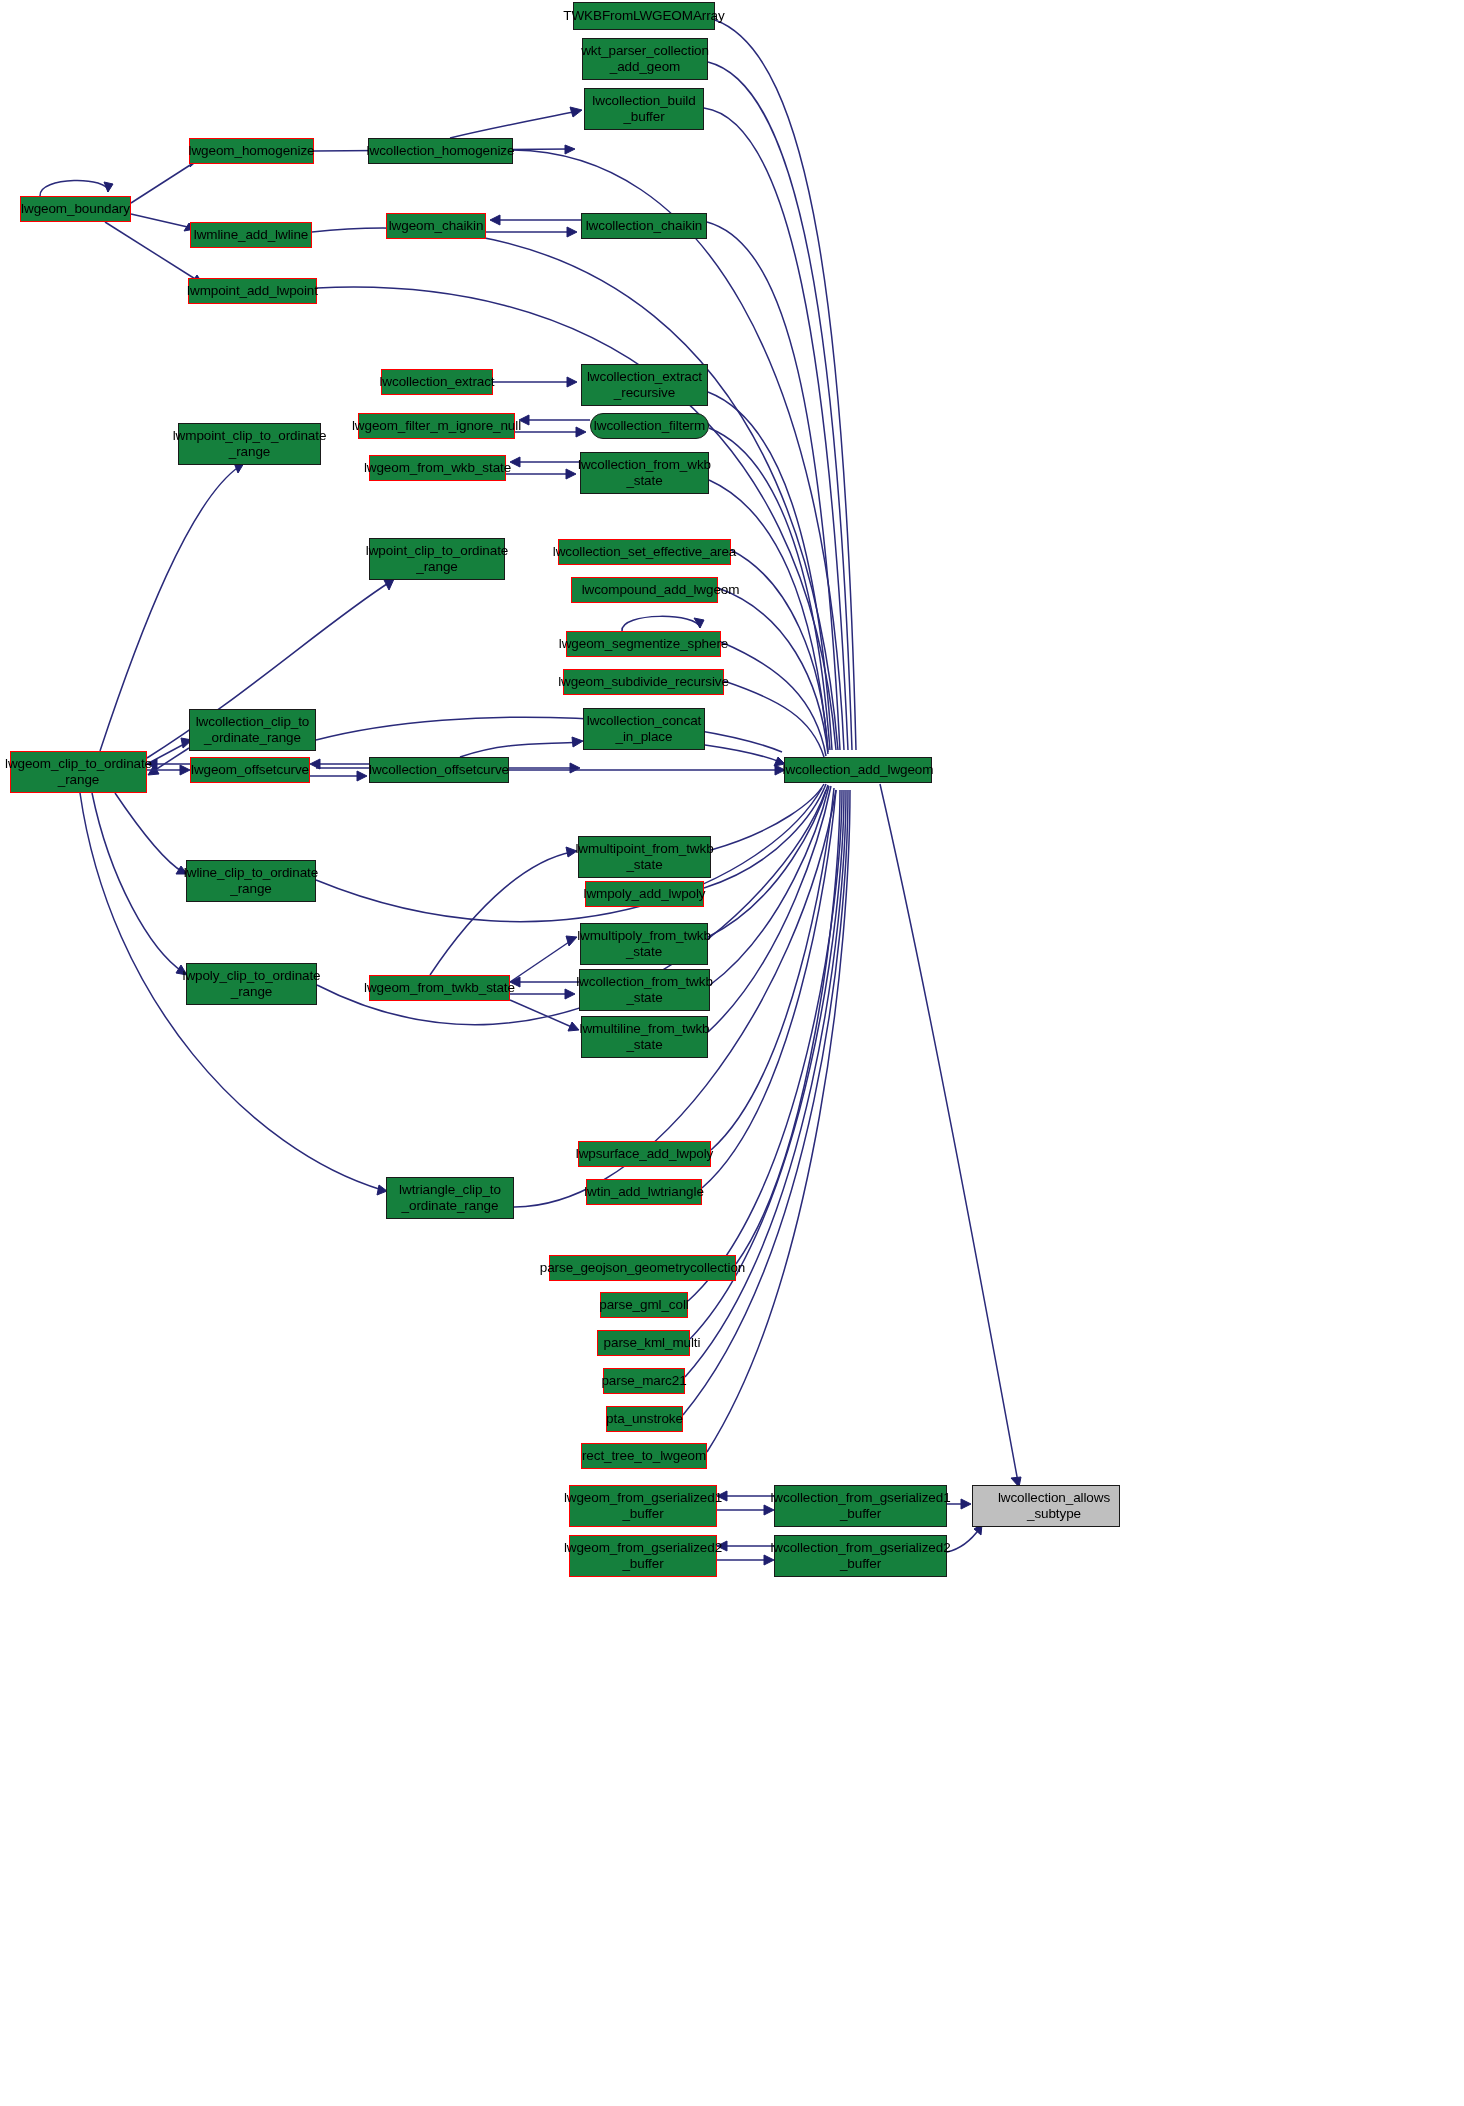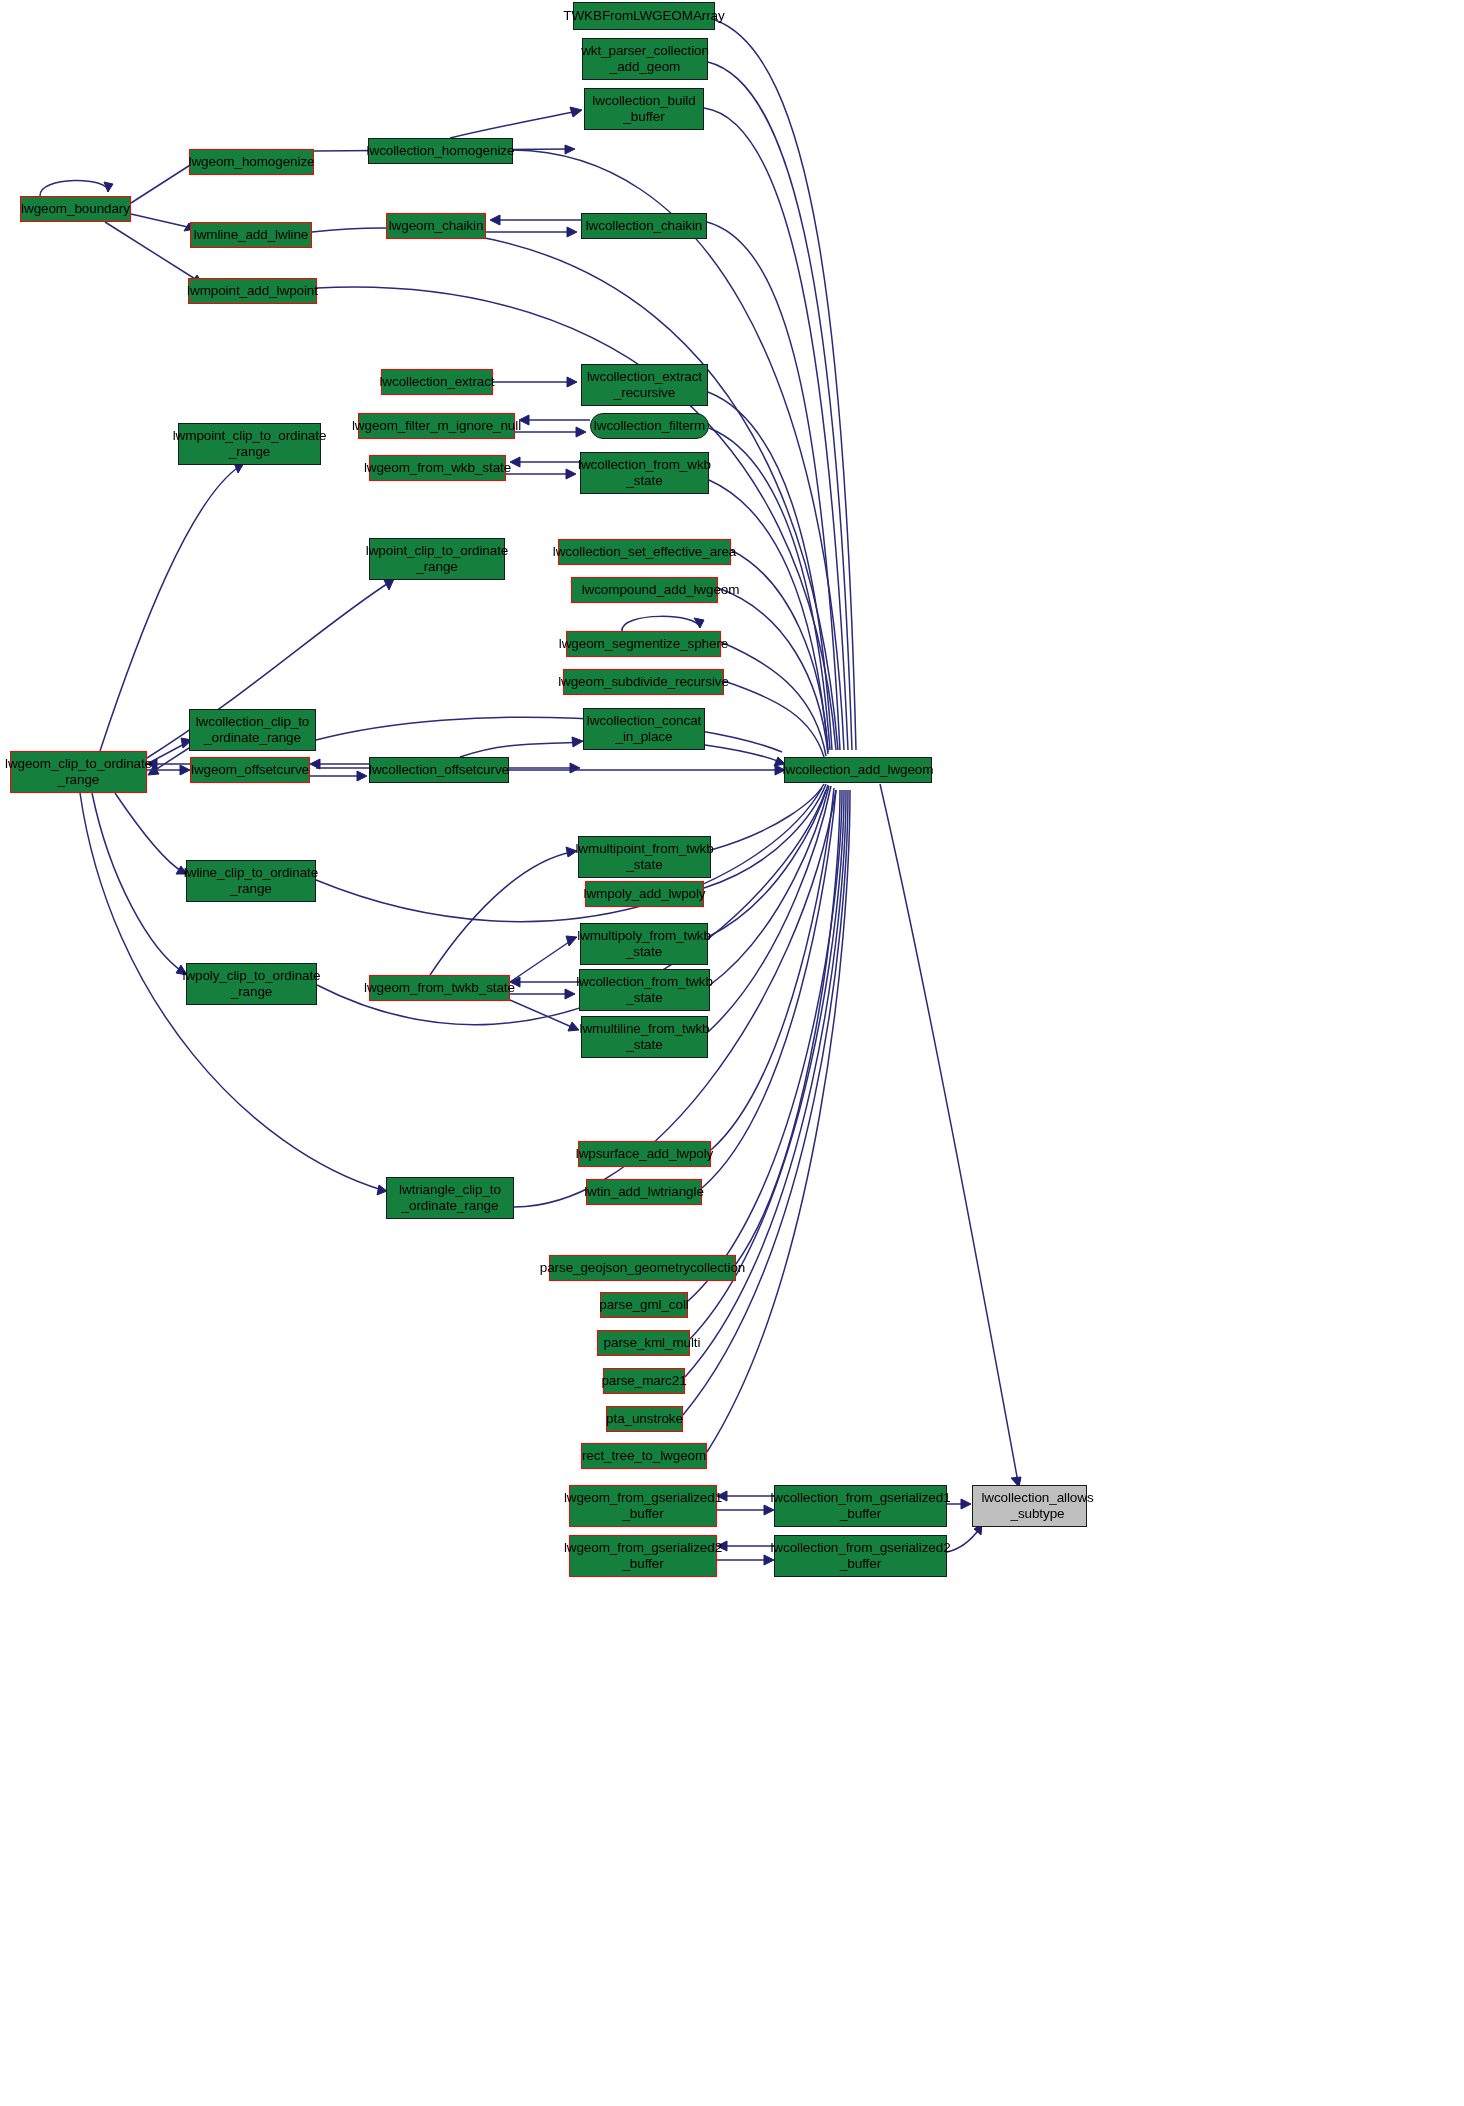--- a/index.html
+++ b/index.html
@@ -225,21 +225,21 @@
   </svg>
 
   <div class="node black" style="left:573px; top:2px; width:142px; height:28px;">TWKBFromLWGEOMArray</div>
 
   <div class="node black" style="left:582px; top:38px; width:126px; height:42px;">wkt_parser_collection
 _add_geom</div>
 
   <div class="node black" style="left:584px; top:88px; width:120px; height:42px;">lwcollection_build
 _buffer</div>
 
-  <div class="node red" style="left:189px; top:138px; width:125px; height:26px;margin-top:11px;">lwgeom_homogenize</div>
+  <div class="node red" style="left:189px; top:138px; width:125px; height:26px;">lwgeom_homogenize</div>
 
   <div class="node black" style="left:368px; top:138px; width:145px; height:26px;">lwcollection_homogenize</div>
 
   <div class="node red" style="left:20px; top:196px; width:111px; height:26px;">lwgeom_boundary</div>
 
   <div class="node red" style="left:386px; top:213px; width:100px; height:26px;">lwgeom_chaikin</div>
 
   <div class="node black" style="left:581px; top:213px; width:126px; height:26px;">lwcollection_chaikin</div>
 
   <div class="node red" style="left:190px; top:222px; width:122px; height:26px;">lwmline_add_lwline</div>
@@ -329,21 +329,21 @@
   <div class="node red" style="left:606px; top:1406px; width:77px; height:26px;">pta_unstroke</div>
 
   <div class="node red" style="left:581px; top:1443px; width:126px; height:26px;">rect_tree_to_lwgeom</div>
 
   <div class="node red" style="left:569px; top:1485px; width:148px; height:42px;">lwgeom_from_gserialized1
 _buffer</div>
 
   <div class="node black" style="left:774px; top:1485px; width:173px; height:42px;">lwcollection_from_gserialized1
 _buffer</div>
 
-  <div class="node filled" style="left:972px; top:1485px; width:115px; height:42px;padding-left:16px;">lwcollection_allows
+  <div class="node filled" style="left:972px; top:1485px; width:148px; height:42px;padding-left:16px;">lwcollection_allows
 _subtype</div>
 
   <div class="node red" style="left:569px; top:1535px; width:148px; height:42px;">lwgeom_from_gserialized2
 _buffer</div>
 
   <div class="node black" style="left:774px; top:1535px; width:173px; height:42px;">lwcollection_from_gserialized2
 _buffer</div>
 
 </div>
 

